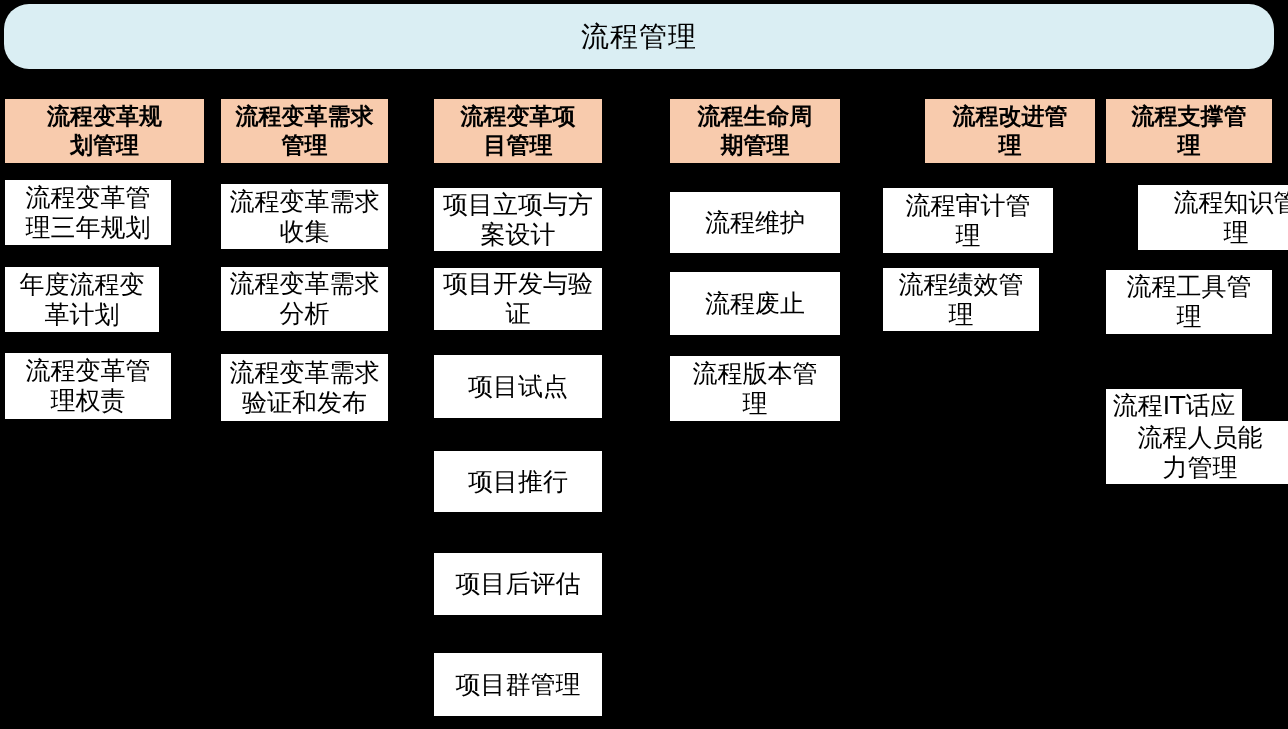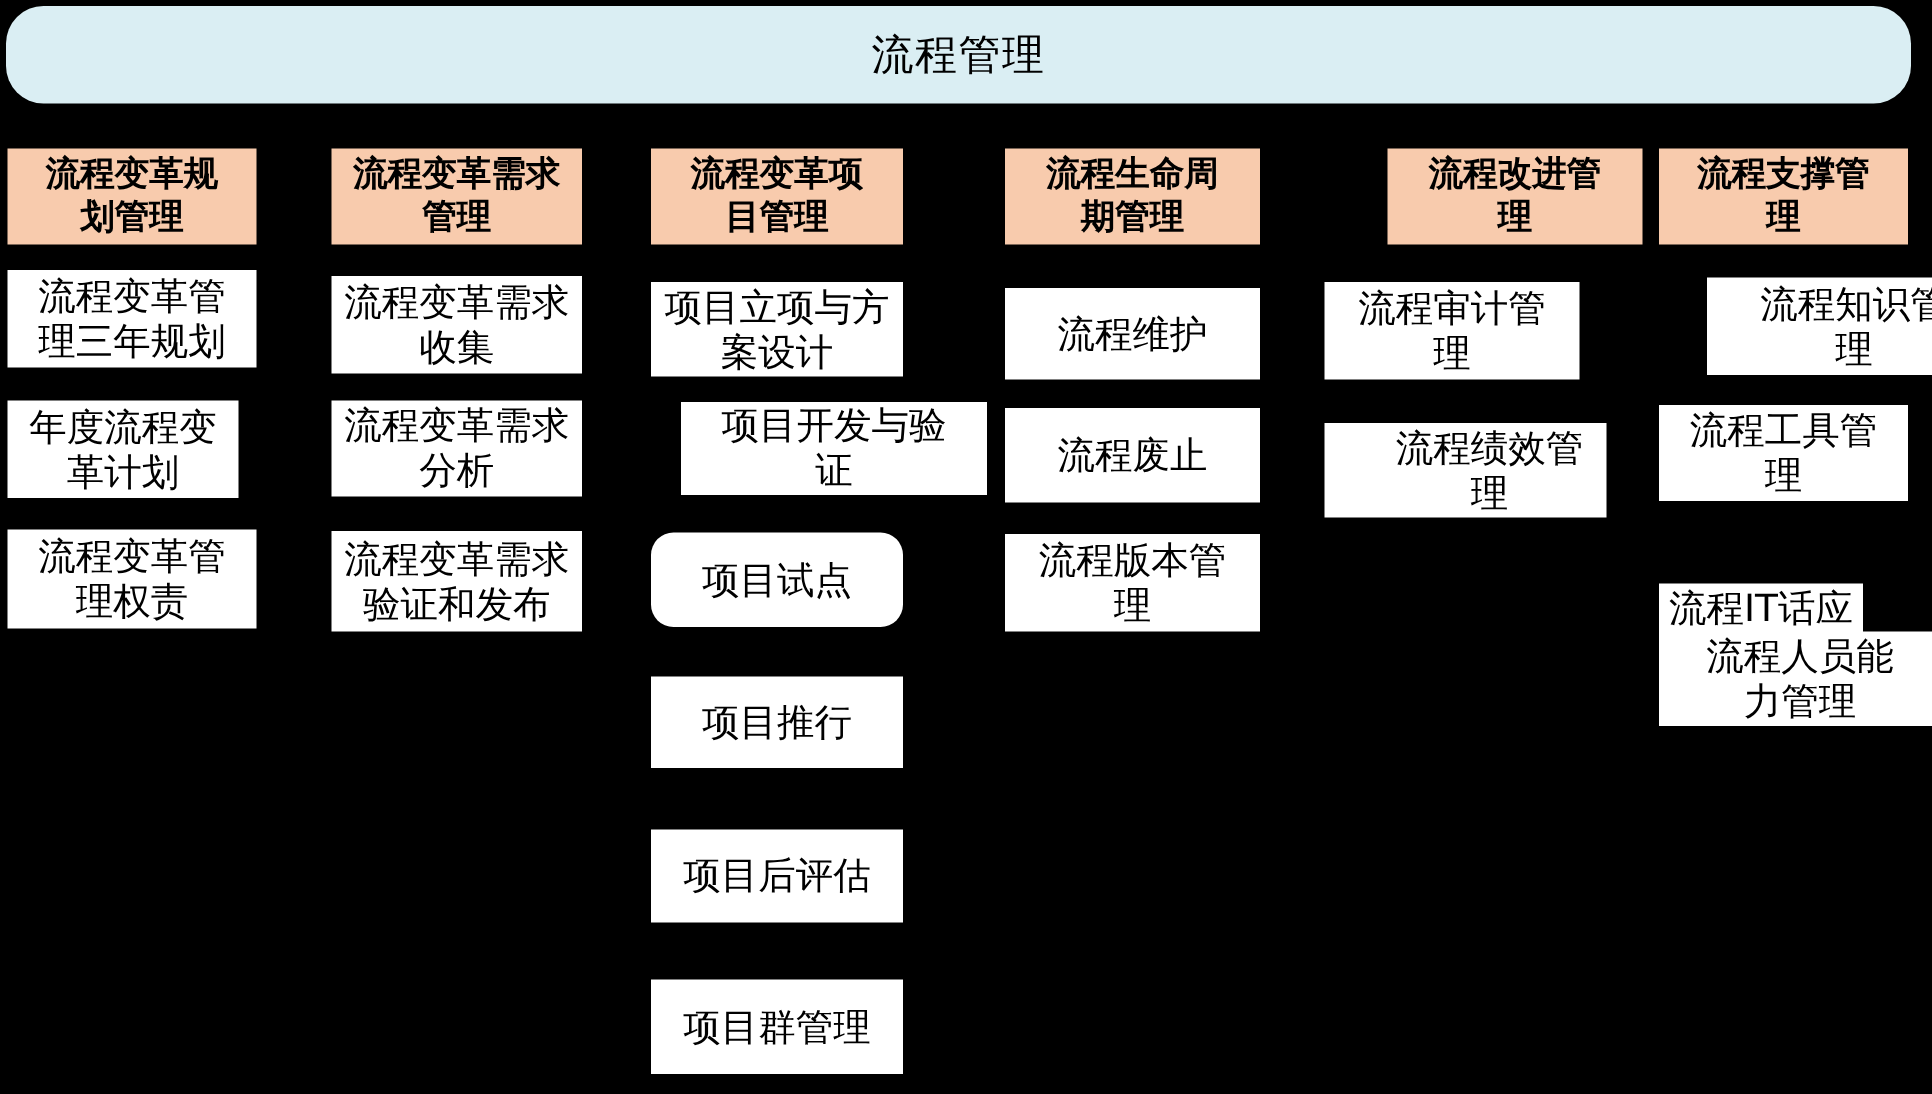--- a/index.html
+++ b/index.html
@@ -59,57 +59,57 @@
   }
 </style>
 </head>
 <body>
 
 <div class="canvas">
   <div class="banner">
     <span class="banner-text">流程管理</span>
   </div>
   <div id="columns-root">
-      <div class="hdr" style="left: 5px; top: 99px; width: 166px; height: 64px;">流程变革规
+      <div class="hdr" style="left: 5px; top: 99px; width: 199px; height: 64px;">流程变革规
 划管理</div>
       <div class="cell" style="left: 5px; top: 180px; width: 166px; height: 65px;">流程变革管
 理三年规划</div>
       <div class="cell" style="left: 5px; top: 267px; width: 154px; height: 65px;">年度流程变
 革计划</div>
       <div class="cell" style="left: 5px; top: 353px; width: 166px; height: 66px;">流程变革管
 理权责</div>
       <div class="hdr" style="left: 221px; top: 99px; width: 167px; height: 64px;">流程变革需求
 管理</div>
       <div class="cell" style="left: 221px; top: 184px; width: 167px; height: 65px;">流程变革需求
 收集</div>
       <div class="cell" style="left: 221px; top: 267px; width: 167px; height: 64px;">流程变革需求
 分析</div>
       <div class="cell" style="left: 221px; top: 354px; width: 167px; height: 67px;">流程变革需求
 验证和发布</div>
       <div class="hdr" style="left: 434px; top: 99px; width: 168px; height: 64px;">流程变革项
 目管理</div>
       <div class="cell" style="left: 434px; top: 188px; width: 168px; height: 63px;">项目立项与方
 案设计</div>
-      <div class="cell" style="left: 454px; top: 268px; width: 204px; height: 62px;">项目开发与验
+      <div class="cell" style="left: 434px; top: 268px; width: 168px; height: 62px;">项目开发与验
 证</div>
-      <div class="cell" style="left: 434px; top: 355px; width: 168px; height: 63px; border-radius: 15px;">项目试点</div>
+      <div class="cell" style="left: 434px; top: 355px; width: 168px; height: 63px;">项目试点</div>
       <div class="cell" style="left: 434px; top: 451px; width: 168px; height: 61px;">项目推行</div>
       <div class="cell" style="left: 434px; top: 553px; width: 168px; height: 62px;">项目后评估</div>
       <div class="cell" style="left: 434px; top: 653px; width: 168px; height: 63px;">项目群管理</div>
       <div class="hdr" style="left: 670px; top: 99px; width: 170px; height: 64px;">流程生命周
 期管理</div>
       <div class="cell" style="left: 670px; top: 192px; width: 170px; height: 61px;">流程维护</div>
       <div class="cell" style="left: 670px; top: 272px; width: 170px; height: 63px;">流程废止</div>
       <div class="cell" style="left: 670px; top: 356px; width: 170px; height: 65px;">流程版本管
 理</div>
       <div class="hdr" style="left: 883px; top: 99px; width: 170px; height: 64px; margin-left: 42px;">流程改进管
 理</div>
       <div class="cell" style="left: 883px; top: 188px; width: 170px; height: 65px;">流程审计管
 理</div>
-      <div class="cell" style="left: 883px; top: 282px; width: 156px; height: 63px; padding-left: 32px;">流程绩效管
+      <div class="cell" style="left: 883px; top: 268px; width: 156px; height: 63px;">流程绩效管
 理</div>
       <div class="hdr" style="left: 1106px; top: 99px; width: 166px; height: 64px;">流程支撑管
 理</div>
       <div class="cell" style="left: 1138px; top: 185px; width: 140px; height: 65px; padding-left: 28px;">流程知识管
 理</div>
       <div class="cell" style="left: 1106px; top: 270px; width: 166px; height: 64px;">流程工具管
 理</div>
       <div class="cell" style="left: 1106px; top: 357px; width: 136px; height: 64px; margin-top: 32px;">流程IT话应
 用管理</div>
       <div class="cell" style="left: 1106px; top: 421px; width: 188px; height: 63px;">流程人员能

